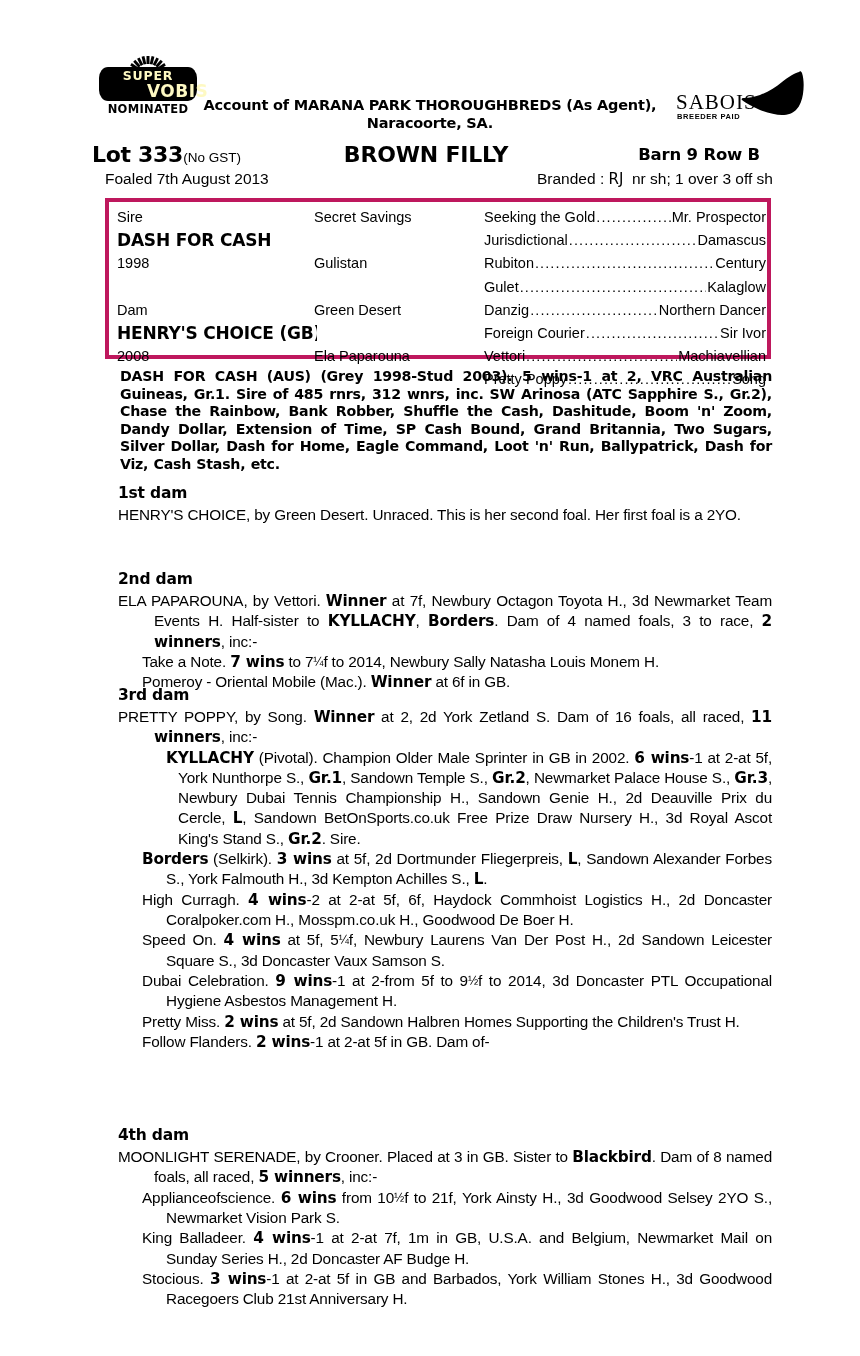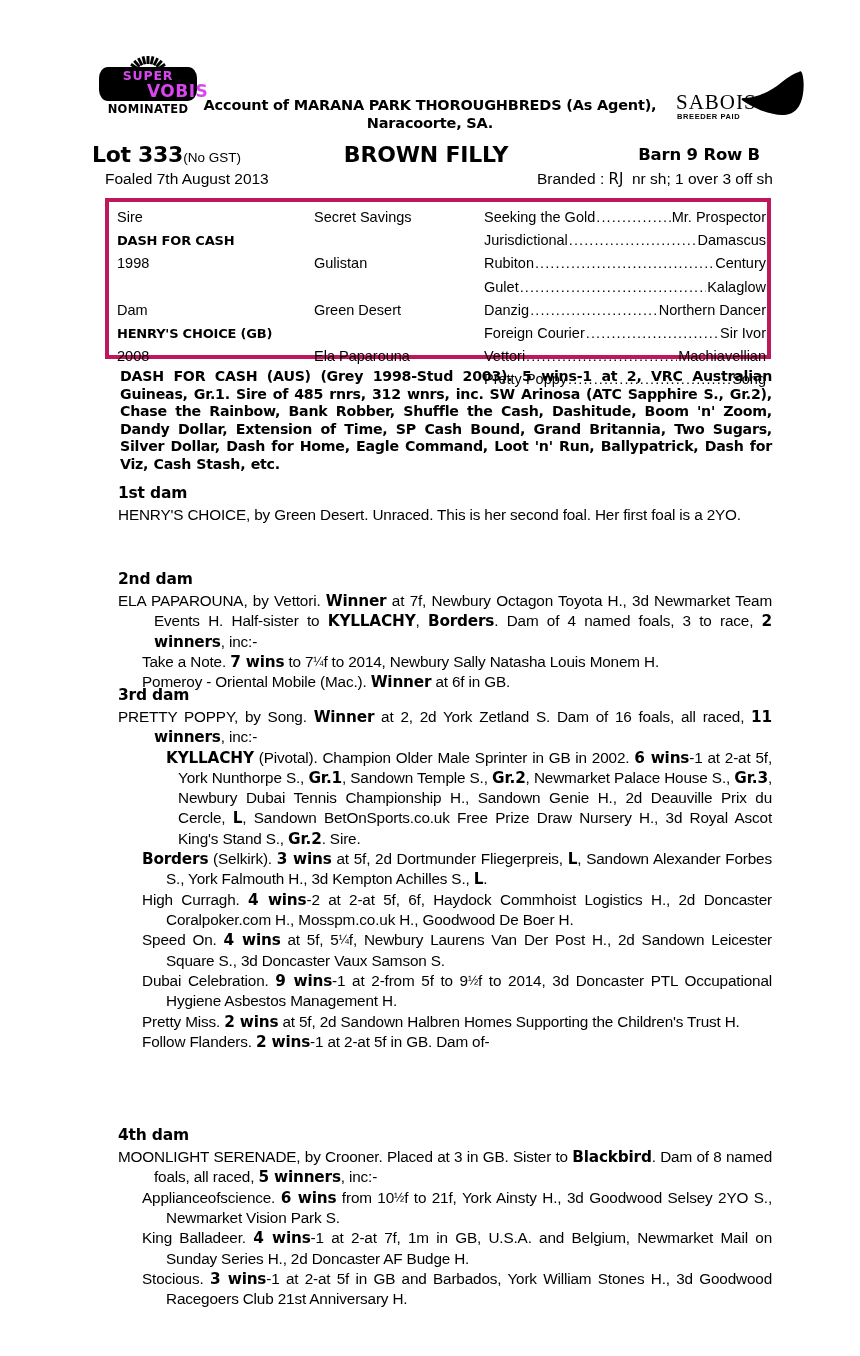--- a/index.html
+++ b/index.html
@@ -42,21 +42,21 @@
     width: 40px; height: 15px;
     overflow: hidden;
   }
   .vobis-sun svg { display: block; }
   .vobis-badge {
     position: absolute;
     left: 0px; top: 11px;
     width: 98px; height: 34px;
     background: #000;
     border-radius: 9px / 11px;
-    color: #d946ef;
+    color: #fef9c3;
     text-align: center;
   }
   .vobis-super {
     font-size: 12.5px;
     font-weight: bold;
     letter-spacing: 0.8px;
     line-height: 14px;
     padding-top: 2px;
     font-family: "DejaVu Sans", sans-serif;
   }
@@ -217,21 +217,21 @@
   .ped-line {
     font-size: 14.5px;
     line-height: 23.2px;
     height: 23.2px;
     white-space: nowrap;
     overflow: hidden;
   }
   .ped-line.bold {
     font-family: "DejaVu Sans", sans-serif;
     font-weight: bold;
-    font-size: 13px;
+    font-size: 17px;
     letter-spacing: -0.2px;
   }
   .ped-line.blank { color: transparent; }
   .dotrow {
     display: flex;
     align-items: baseline;
     width: 100%;
   }
   .dotrow .left { flex: 0 0 auto; white-space: nowrap; }
   .dotrow .dots {

